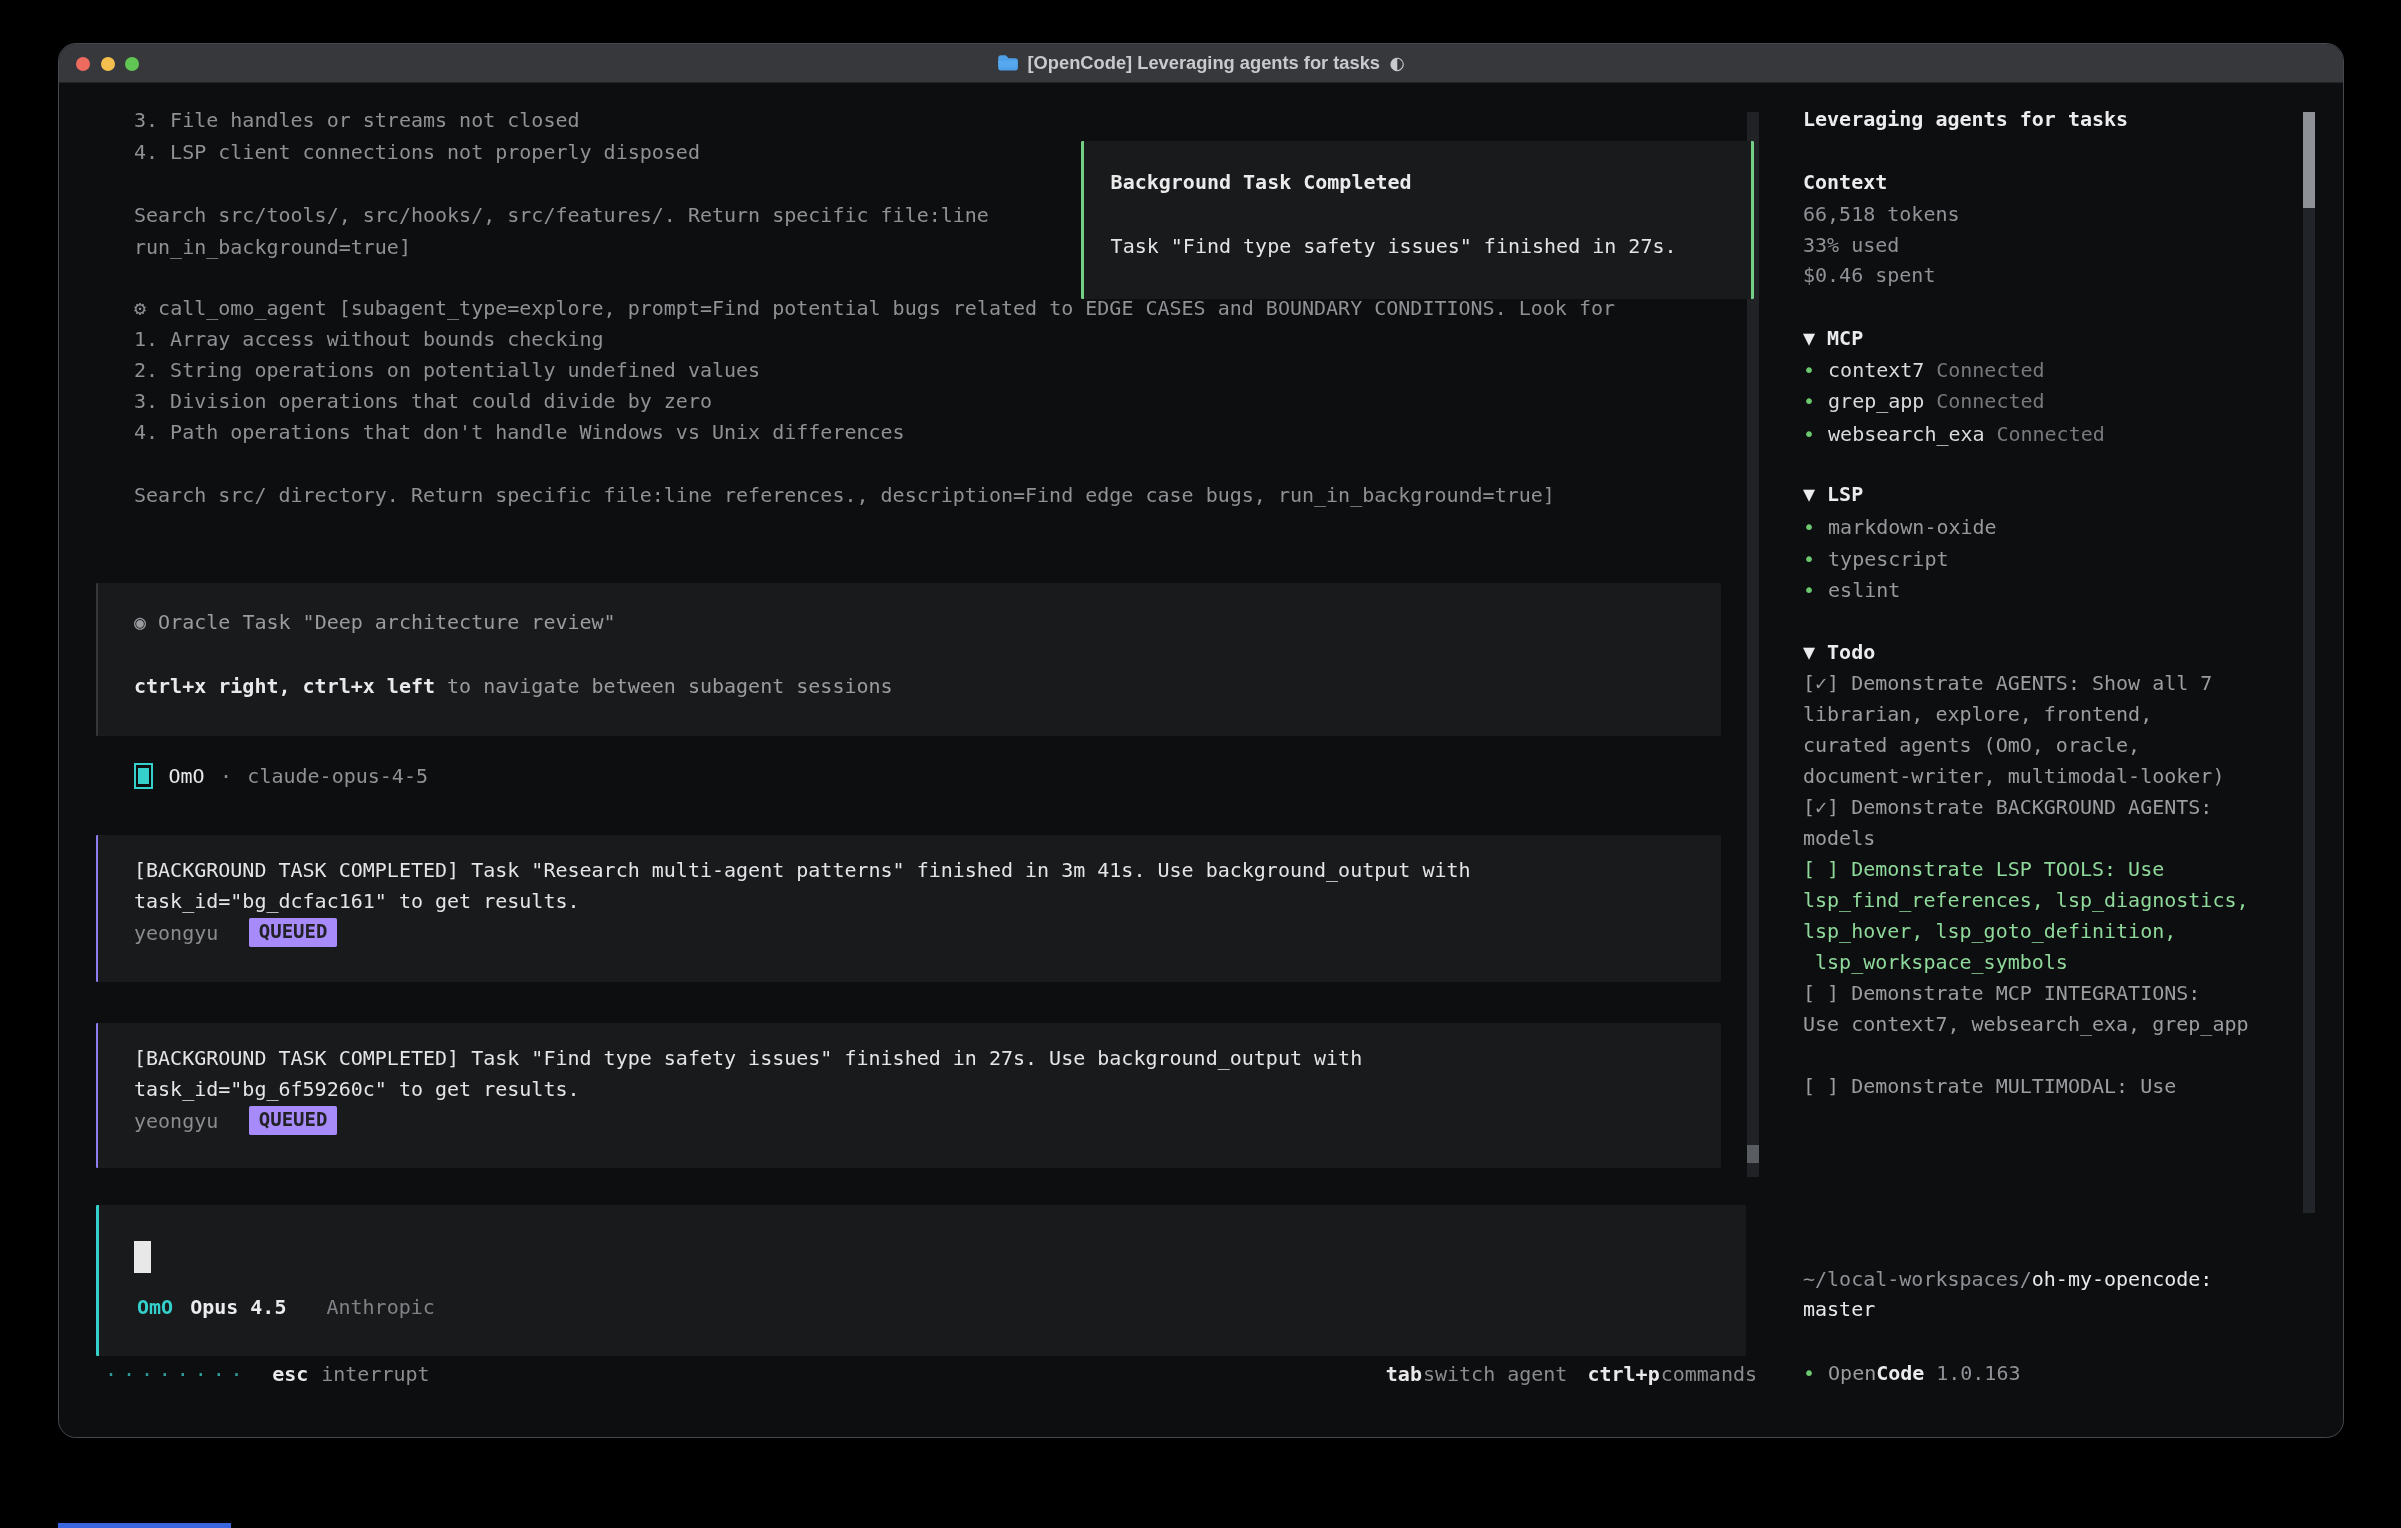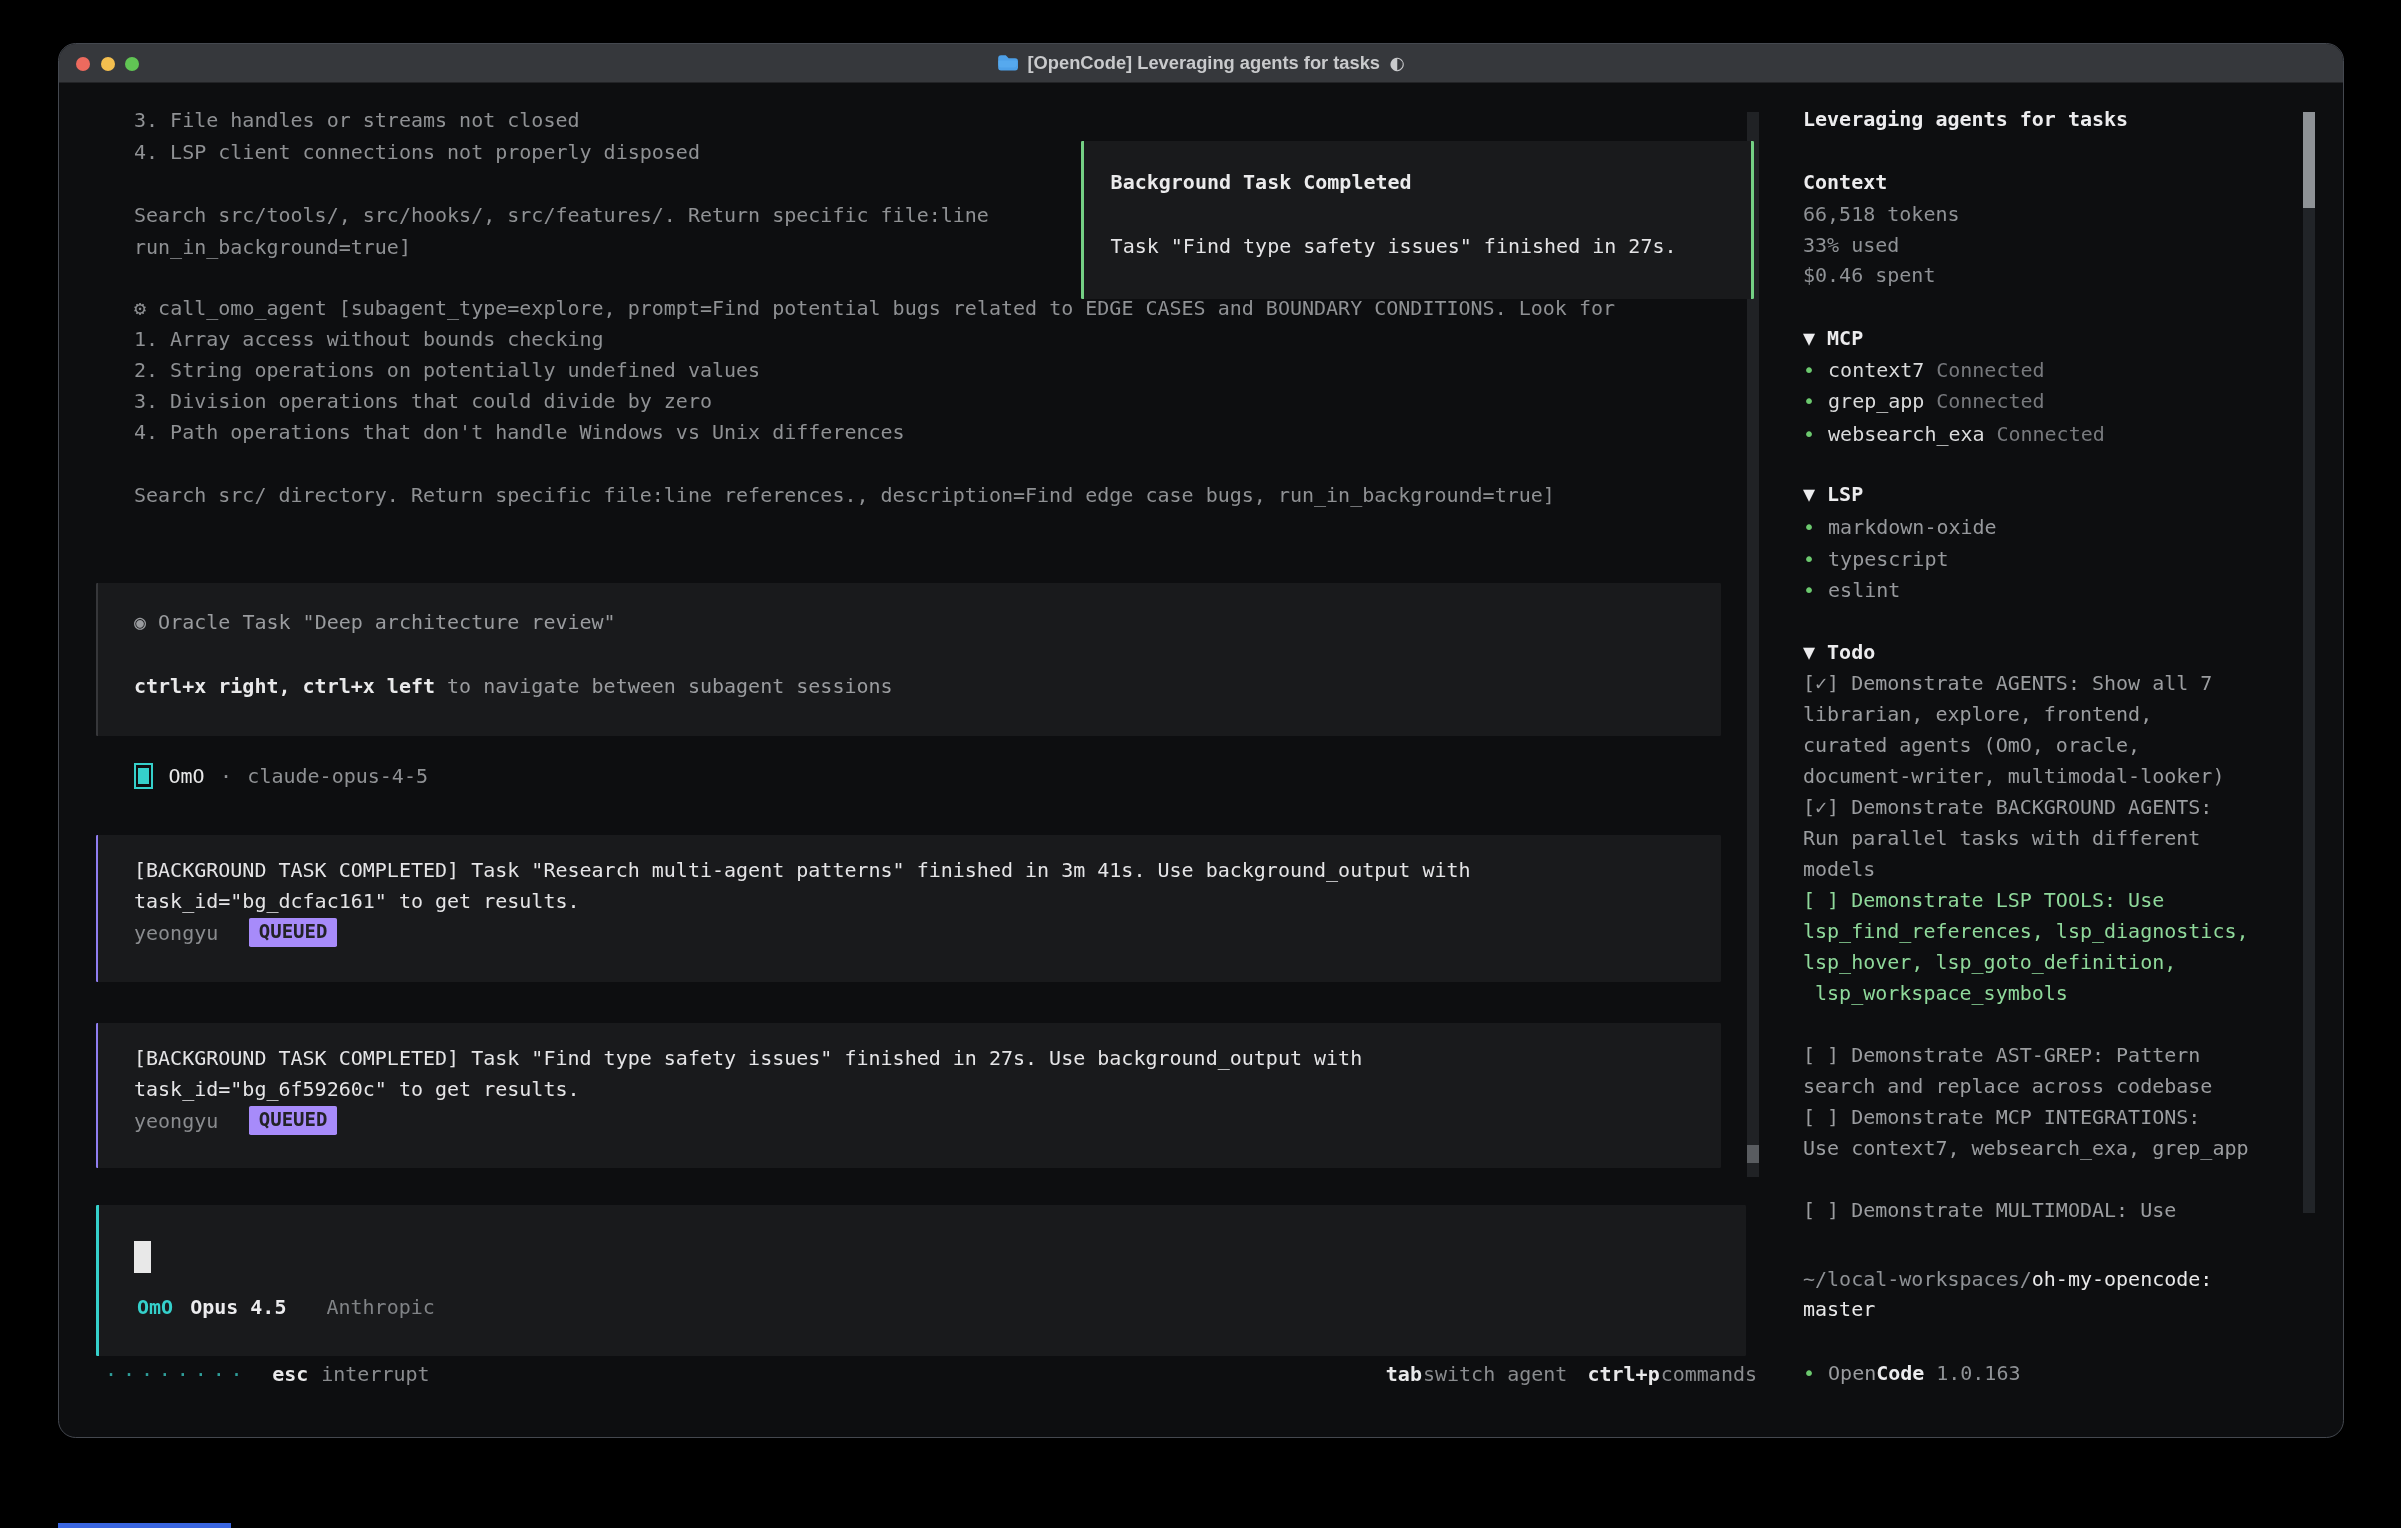--- a/index.html
+++ b/index.html
@@ -238,33 +238,28 @@
     <div class="sline sheading" style="top:593px">▼ Todo</div>
     <div class="todo-list">
       <div class="todo-item">
         <div>[✓] Demonstrate AGENTS: Show all 7</div>
         <div>librarian, explore, frontend,</div>
         <div>curated agents (OmO, oracle,</div>
         <div>document-writer, multimodal-looker)</div>
       </div>
       <div class="todo-item">
         <div>[✓] Demonstrate BACKGROUND AGENTS:</div>
-        <div>Run parallel tasks with different</div>
         <div>models</div>
       </div>
       <div class="todo-item active">
         <div>[ ] Demonstrate LSP TOOLS: Use</div>
         <div>lsp_find_references, lsp_diagnostics,</div>
         <div>lsp_hover, lsp_goto_definition,</div>
         <div> lsp_workspace_symbols</div>
       </div>
-      <div class="todo-item gap">
-        <div>[ ] Demonstrate AST-GREP: Pattern</div>
-        <div>search and replace across codebase</div>
-      </div>
       <div class="todo-item">
         <div>[ ] Demonstrate MCP INTEGRATIONS:</div>
         <div>Use context7, websearch_exa, grep_app</div>
       </div>
       <div class="todo-item gap">
         <div>[ ] Demonstrate MULTIMODAL: Use</div>
       </div>
     </div>
 
     <div class="sline" style="top:1220px"><span class="ws-prefix">~/local-workspaces/</span><span class="ws-strong">oh-my-opencode:</span></div>

